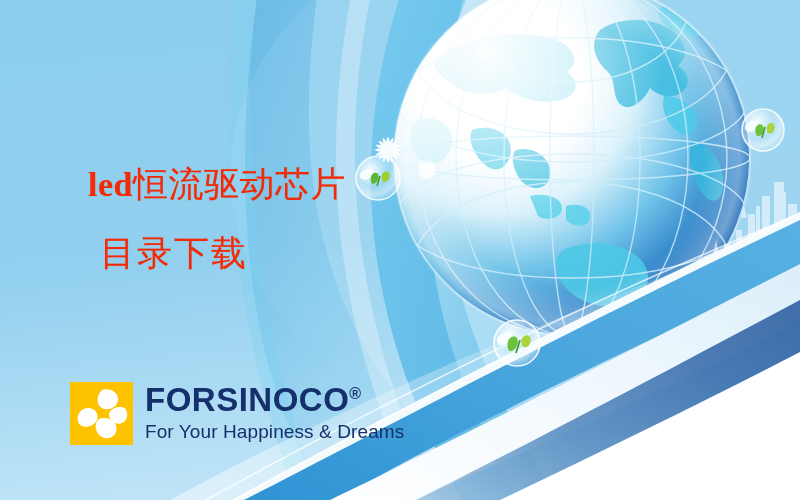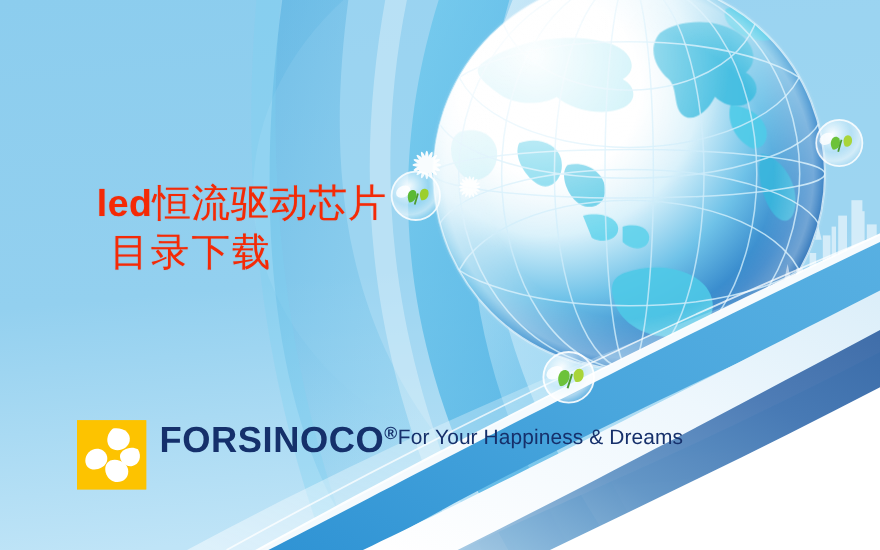--- a/index.html
+++ b/index.html
@@ -38,27 +38,27 @@
     color: #f42a06;
     font-family: "Liberation Serif", "DejaVu Serif", serif;
     white-space: nowrap;
     text-shadow: 0 0 1px rgba(244,42,6,0.35);
   }
   #headline .line1 {
     font-size: 35px;
     letter-spacing: 0.5px;
   }
   #headline .line1 .latin {
-    font-family: Liberation Sans, sans-serif;
+    font-family: Liberation Serif, serif;
     font-weight: bold;
     font-size: 34px;
   }
   #headline .line2 {
     font-size: 35px;
-    margin-top: 0;
+    margin-top: 24px;
     margin-left: 12px;
     letter-spacing: 2px;
   }
 
   
   #logo {
     position: absolute;
     left: 70px;
     top: 382px;
     z-index: 30;
@@ -69,21 +69,21 @@
     width: 63px;
     height: 63px;
     background: #fdc300;
     flex: 0 0 auto;
     display: block;
   }
   #logo-text {
     margin-left: 12px;
     margin-top: 1px;
     display: flex;
-    flex-direction: row;
+    flex-direction: column;
   }
   #logo-wordmark {
     font-family: "Liberation Sans", sans-serif;
     font-weight: bold;
     font-size: 33px;
     line-height: 1;
     color: #15306b;
     letter-spacing: 0.5px;
     white-space: nowrap;
   }

